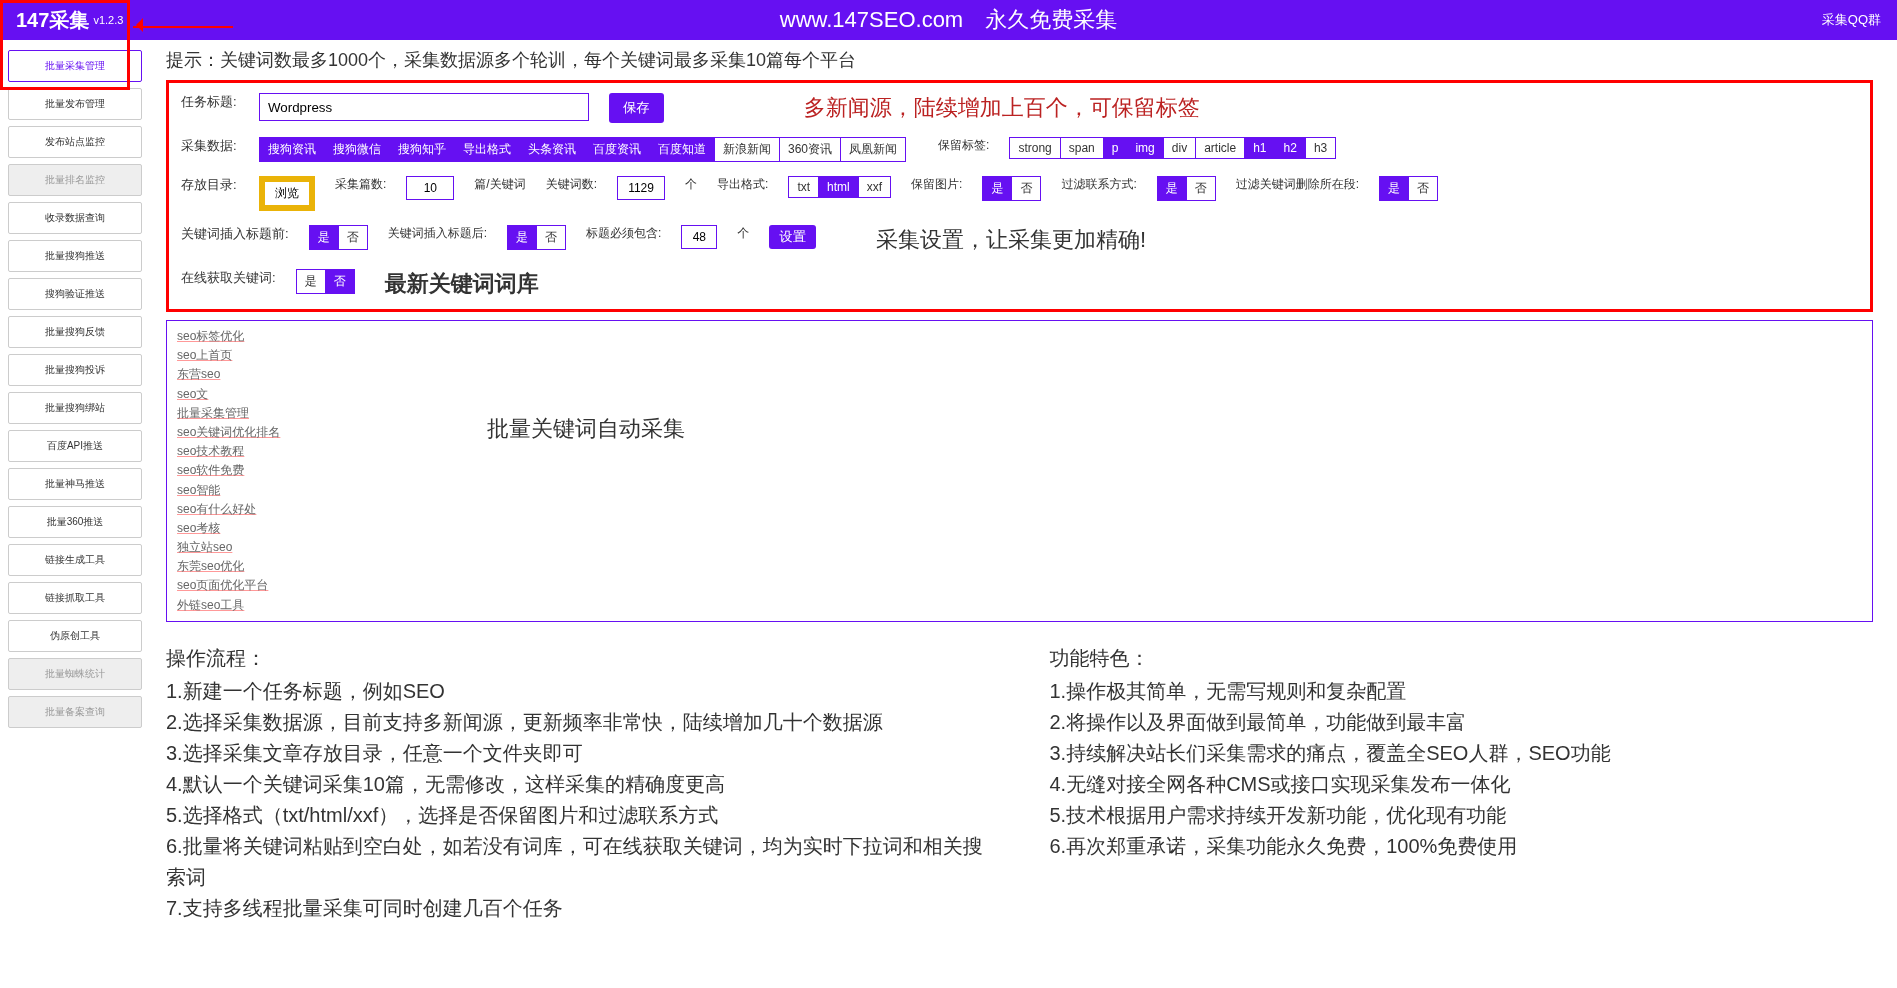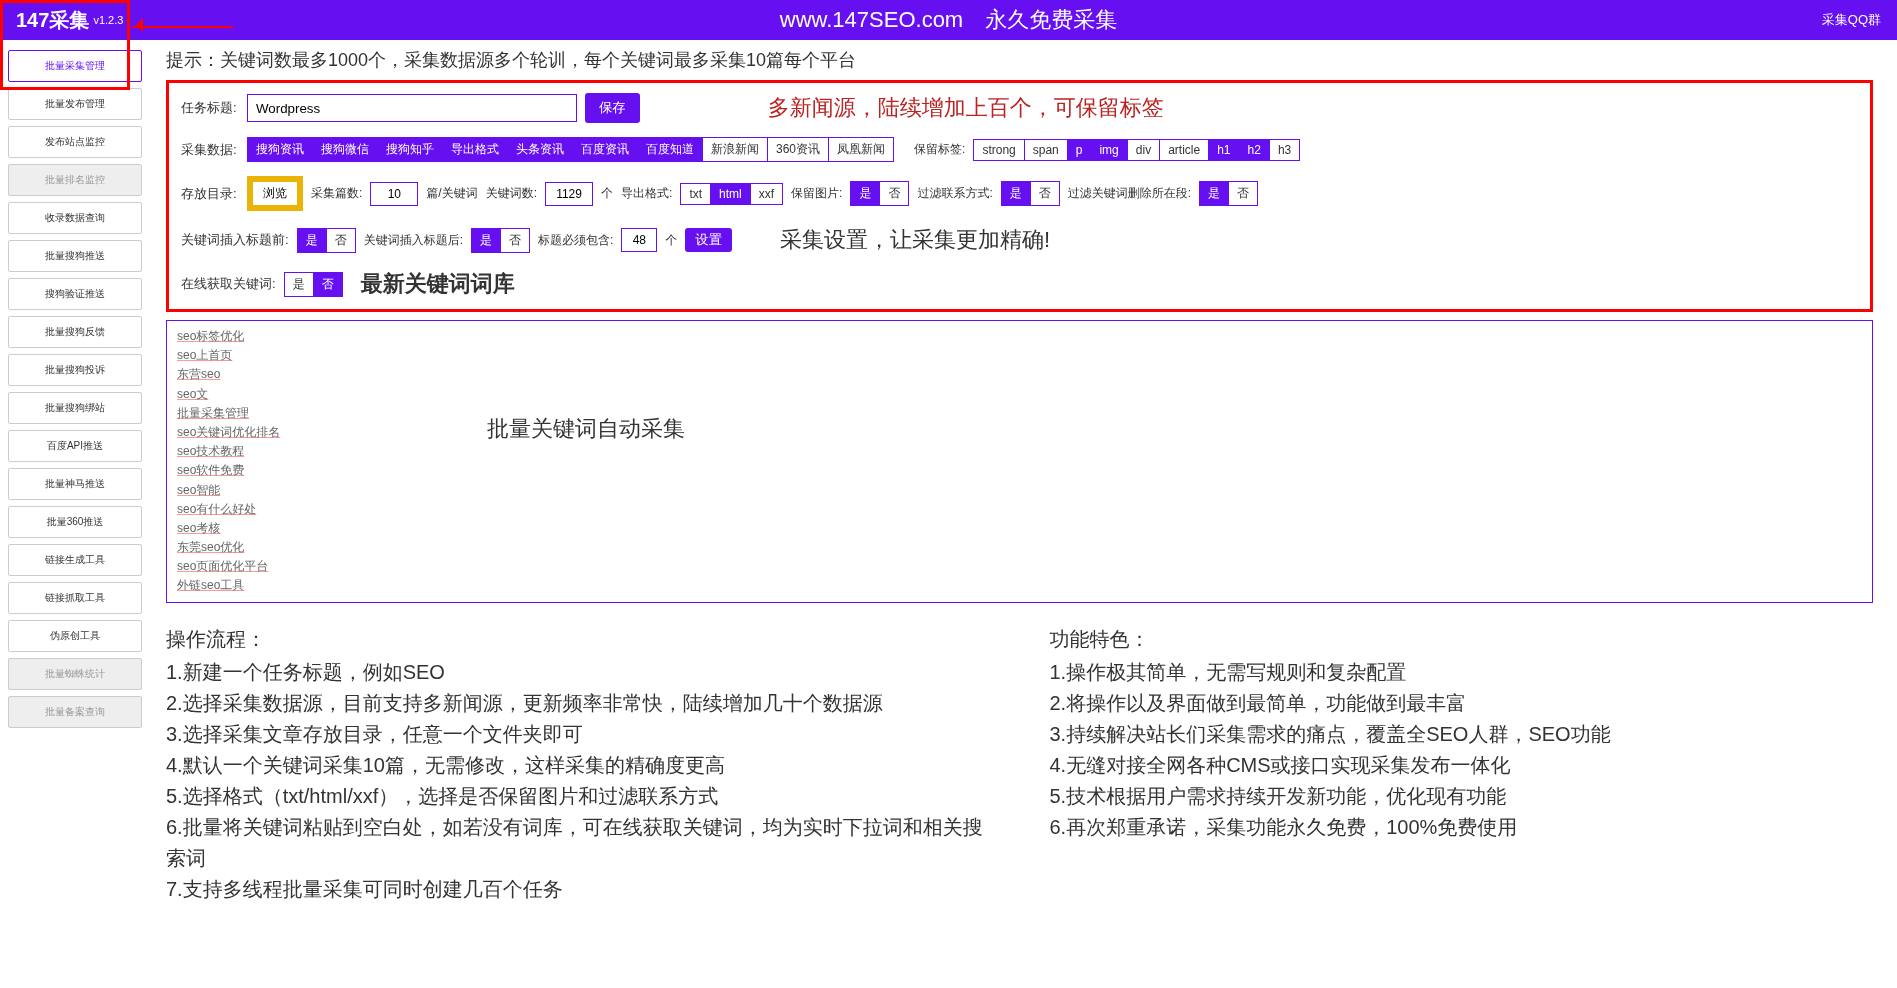--- a/index.html
+++ b/index.html
@@ -19,21 +19,21 @@
 .layout { display: flex; }
 .sidebar { width: 150px; padding: 10px 8px; display: flex; flex-direction: column; gap: 6px; }
 .side-btn { border: 1px solid #ccc; background: #fff; padding: 8px 6px; text-align: center; cursor: pointer; font-size: 10px; border-radius: 2px; }
 .side-btn.active { border-color: #6610f2; color: #6610f2; }
 .side-btn.disabled { background: #eee; color: #999; cursor: not-allowed; }
 
 .main { flex: 1; padding: 8px 24px 20px 16px; position: relative; }
 .hint { font-size: 18px; margin-bottom: 8px; }
 
 .settings-box { border: 3px solid #f00; padding: 10px 12px; margin-bottom: 8px; position: relative; }
-.row { display: flex; align-items: center; gap: 8px; margin-bottom: 14px; flex-wrap: wrap; }
+.row { display: flex; align-items: flex-start; gap: 20px; margin-bottom: 14px; flex-wrap: wrap; }
 .row-label { font-size: 13px; min-width: 58px; }
 .txt-input { border: 1px solid #6610f2; padding: 4px 8px; height: 28px; width: 330px; }
 .btn-purple { background: #6610f2; color: #fff; border: none; padding: 6px 14px; cursor: pointer; border-radius: 3px; }
 .inline-red { color: #b22; font-size: 22px; margin-left: 120px; }
 
 .pill-group { display: inline-flex; }
 .pill { border: 1px solid #6610f2; padding: 3px 8px; font-size: 12px; cursor: pointer; background: #fff; color: #333; }
 .pill.on { background: #6610f2; color: #fff; }
 .pill + .pill { border-left: none; }
 
@@ -201,20 +201,21 @@
         <div class="kw">seo上首页</div>
         <div class="kw">东营seo</div>
         <div class="kw">seo文</div>
         <div class="kw">批量采集管理</div>
         <div class="kw">seo关键词优化排名</div>
         <div class="kw">seo技术教程</div>
         <div class="kw">seo软件免费</div>
         <div class="kw">seo智能</div>
         <div class="kw">seo有什么好处</div>
         <div class="kw">seo考核</div>
+        <div class="kw">独立站seo</div>
         <div class="kw">东莞seo优化</div>
         <div class="kw">seo页面优化平台</div>
         <div class="kw">外链seo工具</div>
       </div>
 
     <div class="bottom-cols">
       <div class="col">
         <div class="col-title">操作流程：</div>
         <div id="proc-lines">
             <div>1.新建一个任务标题，例如SEO</div>

